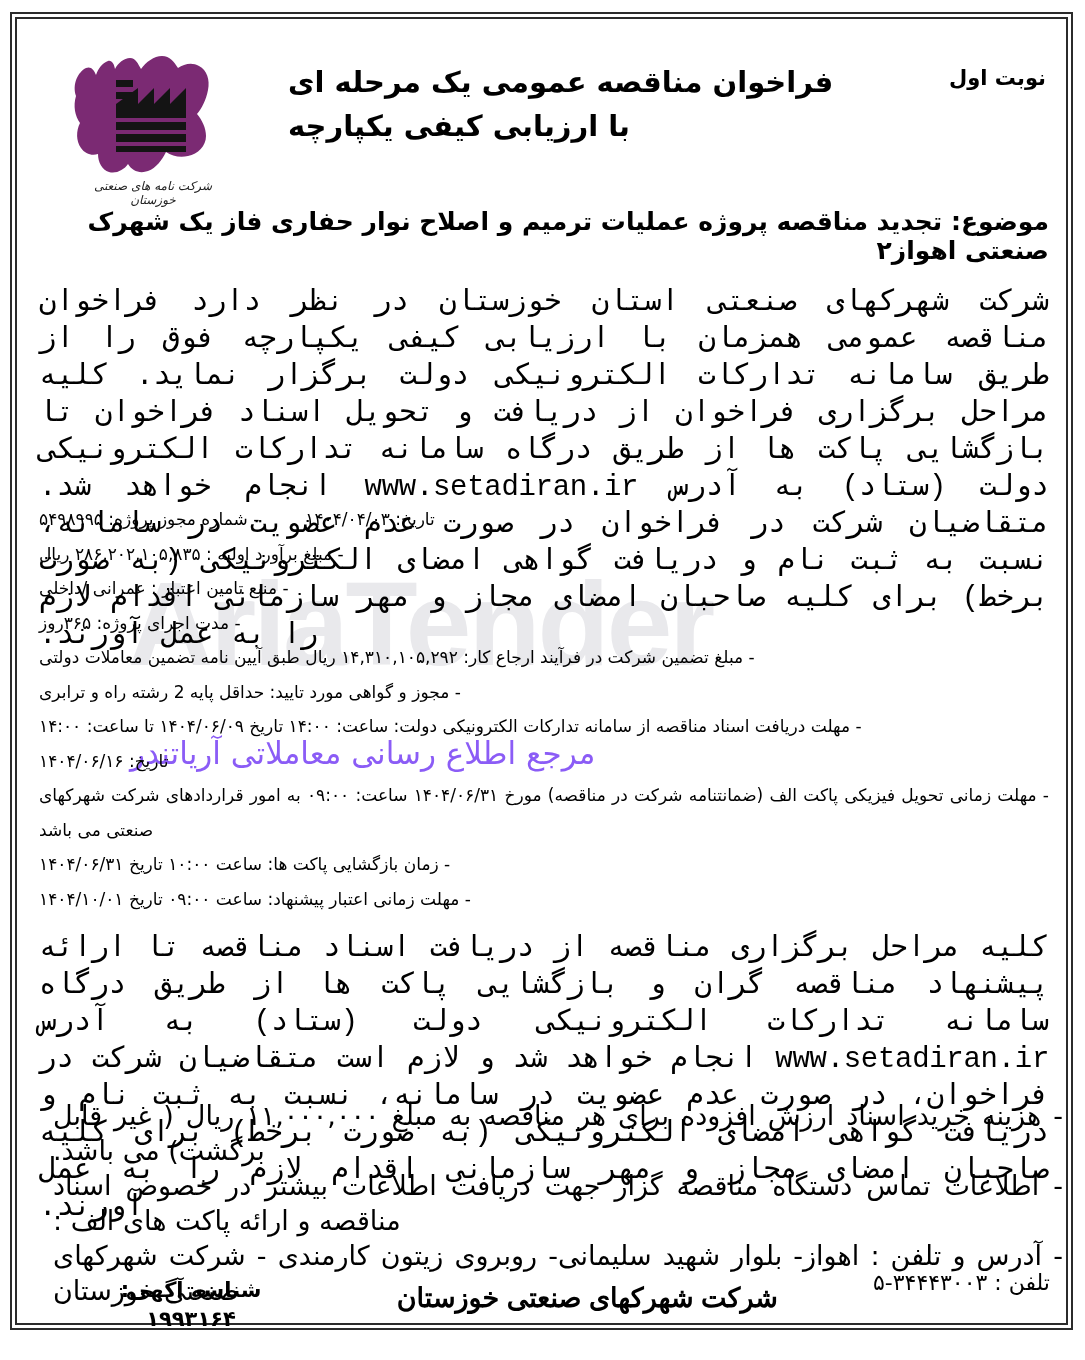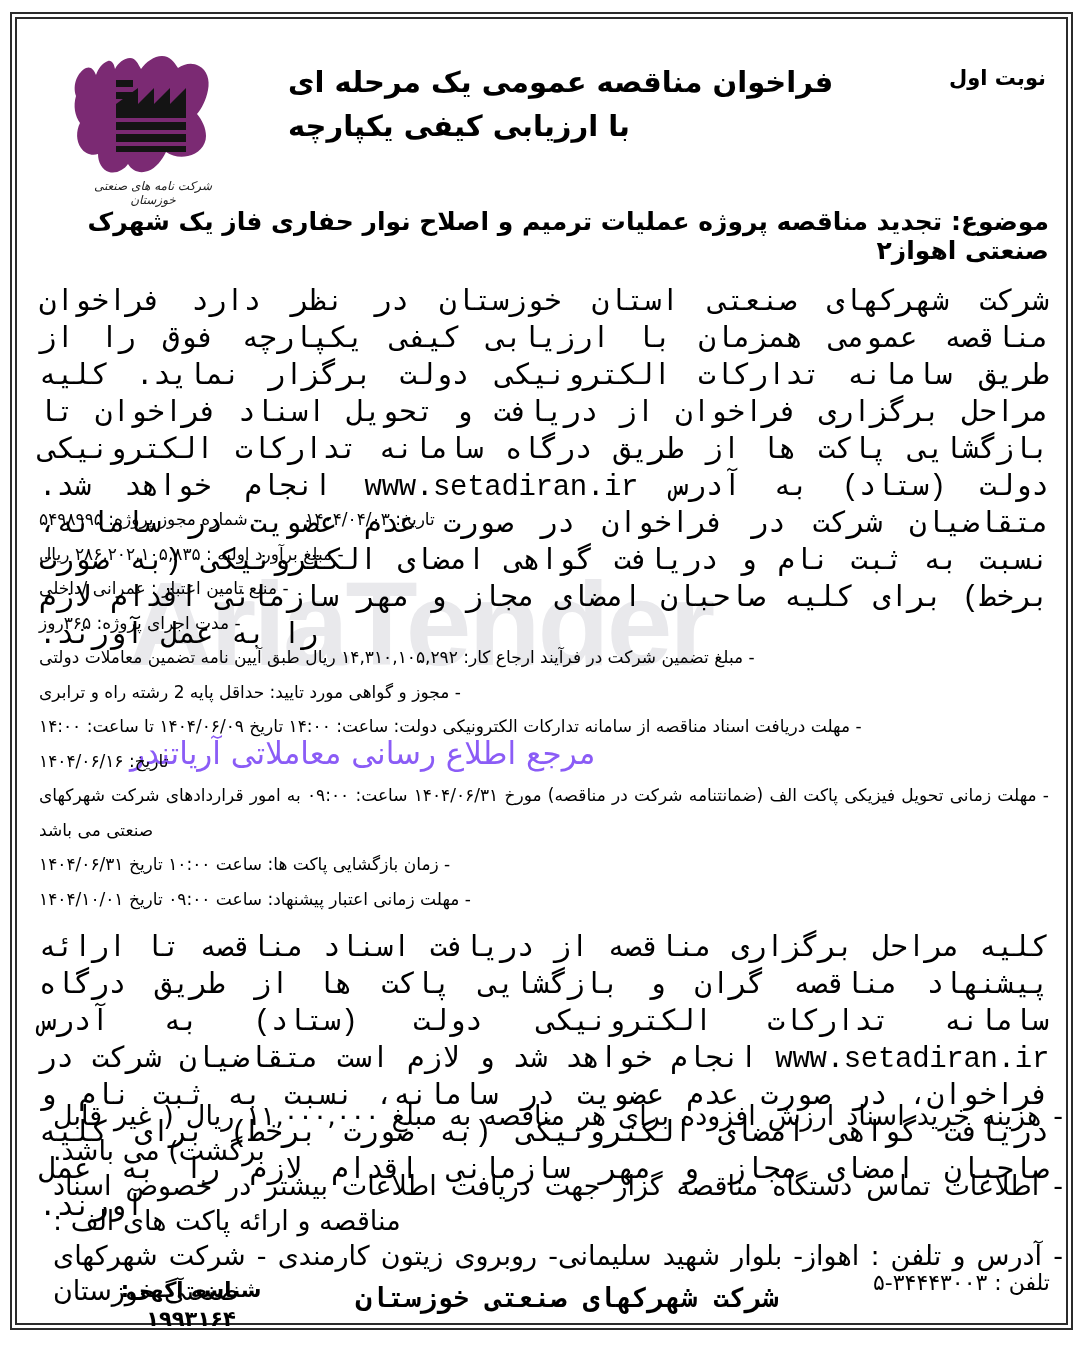--- a/index.html
+++ b/index.html
@@ -230,21 +230,21 @@
     font-size: 22px;
     font-family: "DejaVu Sans", sans-serif;
     white-space: nowrap;
   }
   .org-name {
     position: absolute;
     right: 280px;
     top: 14px;
     font-size: 27px;
     font-weight: bold;
-    font-family: Liberation Mono, monospace;
+    font-family: Liberation Sans, sans-serif;
     white-space: nowrap;
   }
   .ad-id {
     position: absolute;
     left: 78px;
     top: 8px;
     width: 170px;
     text-align: center;
     font-size: 21px;
     font-weight: bold;

